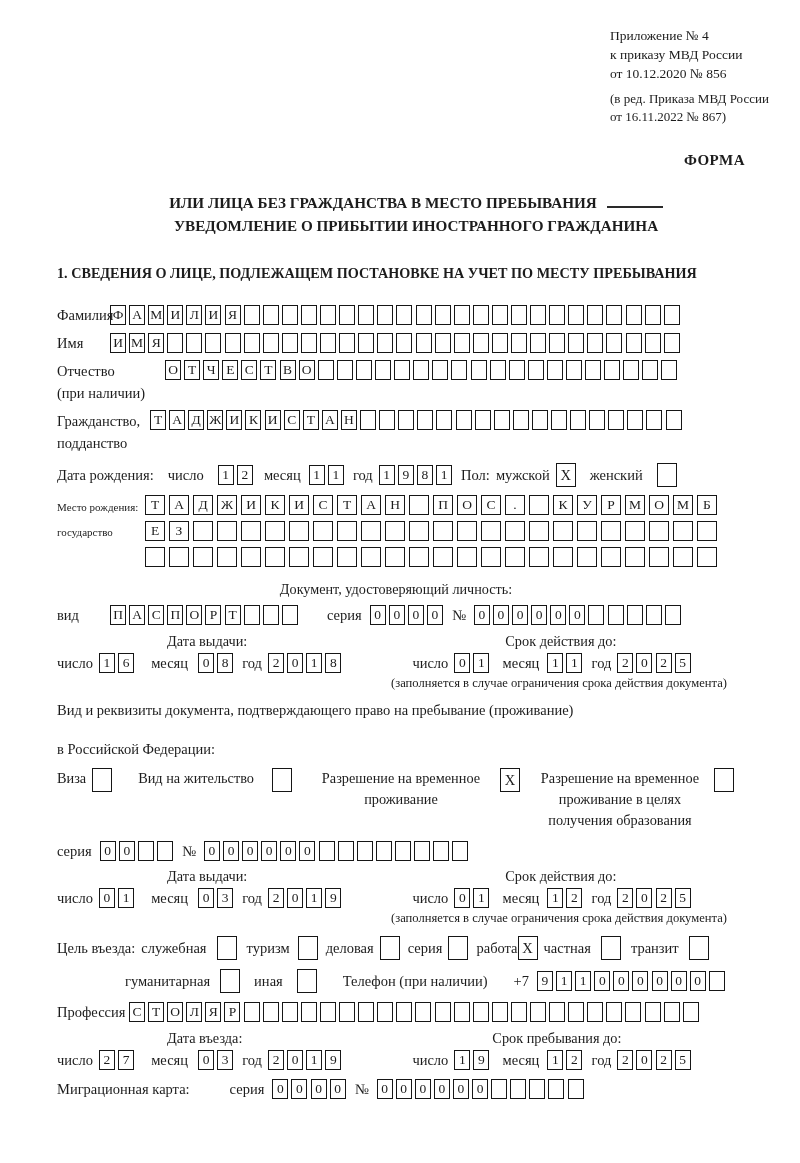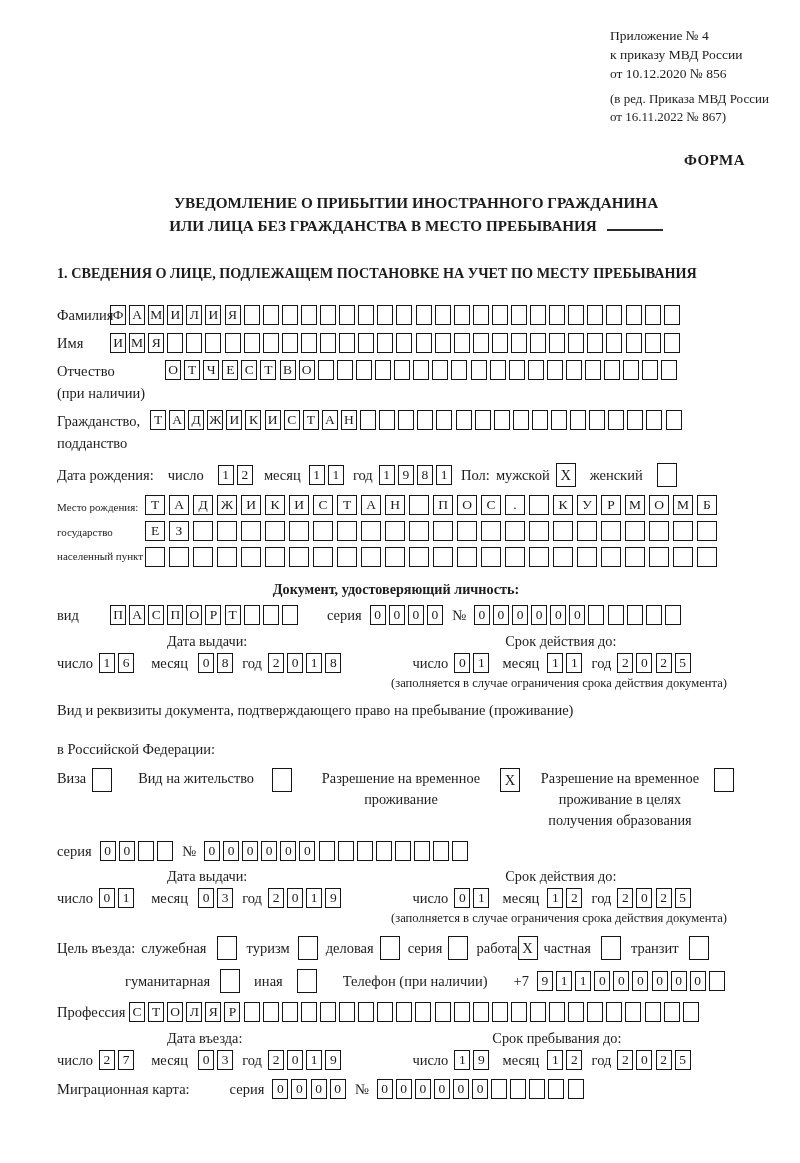--- a/index.html
+++ b/index.html
@@ -38,21 +38,21 @@
     display: inline-flex; align-items: center; justify-content: center;
     width: 20px; height: 24px; border: 1.6px solid #161616;
     font-size: 14.5px; flex: 0 0 auto;
   }
   .lbl { font-size: 14.5px; flex: 0 0 auto; }
 
   .bp-wrap { display: flex; margin-top: 8px; align-items: flex-start; }
   .bp-label { width: 88px; font-size: 11px; line-height: 24.5px; flex: 0 0 auto; }
   .bp-rows .cells { margin-bottom: 6px; }
 
-  .doc-head { text-align: center; font-weight: bold; font-size: 14.2px; margin-top: 8px; padding-right: 40px; }
+  .doc-head { text-align: center; font-weight: normal; font-size: 14.2px; margin-top: 8px; padding-right: 40px; }
 
   .ih { display: flex; font-size: 14.3px; margin-top: 7px; }
   .note { text-align: right; padding-right: 48px; font-size: 12.6px; margin-top: 3px; }
 
   .res-line { font-size: 14.5px; margin-top: 9px; line-height: 21px; }
   .opts { display: flex; align-items: flex-start; margin-top: 8px; }
   .opt-label { font-size: 14.3px; text-align: center; line-height: 21px; }
 
   .g6 { margin-left: 6px; } .g8 { margin-left: 8px; } .g10 { margin-left: 10px; }
   .g14 { margin-left: 14px; } .g18 { margin-left: 18px; } .g26 { margin-left: 26px; }
@@ -66,22 +66,22 @@
     <div>к приказу МВД России</div>
     <div>от 10.12.2020 № 856</div>
   </div>
 <div class="edition">
     <div>(в ред. Приказа МВД России</div>
     <div>от 16.11.2022 № 867)</div>
   </div>
 <div class="forma">ФОРМА</div>
 
 <div class="title">
+  <div><span>ИЛИ ЛИЦА БЕЗ ГРАЖДАНСТВА В МЕСТО ПРЕБЫВАНИЯ</span><span class="blank"></span></div>
   <div>УВЕДОМЛЕНИЕ О ПРИБЫТИИ ИНОСТРАННОГО ГРАЖДАНИНА</div>
-  <div><span>ИЛИ ЛИЦА БЕЗ ГРАЖДАНСТВА В МЕСТО ПРЕБЫВАНИЯ</span><span class="blank"></span></div>
 </div>
 
 <div class="sect">1. СВЕДЕНИЯ О ЛИЦЕ, ПОДЛЕЖАЩЕМ ПОСТАНОВКЕ НА УЧЕТ ПО МЕСТУ ПРЕБЫВАНИЯ</div>
 
 <div class="frow" style="margin-top:22px">
   <div class="flabel w53">Фамилия</div>
   <div class="cells">
       <span class="cell">Ф</span>
       <span class="cell">А</span>
       <span class="cell">М</span>
@@ -247,21 +247,20 @@
   <span class="lbl g6">мужской</span>
   <span class="cbox g6">X</span>
   <span class="lbl g14">женский</span>
   <span class="cbox g14"></span>
 </div>
 
 <div class="bp-wrap">
   <div class="bp-label">
       <div>Место рождения:</div>
       <div>государство</div>
-      <div>населенный пункт</div>
     </div>
   <div class="bp-rows">
     <div class="cells wide">
         <span class="cell">Т</span>
         <span class="cell">А</span>
         <span class="cell">Д</span>
         <span class="cell">Ж</span>
         <span class="cell">И</span>
         <span class="cell">К</span>
         <span class="cell">И</span>

